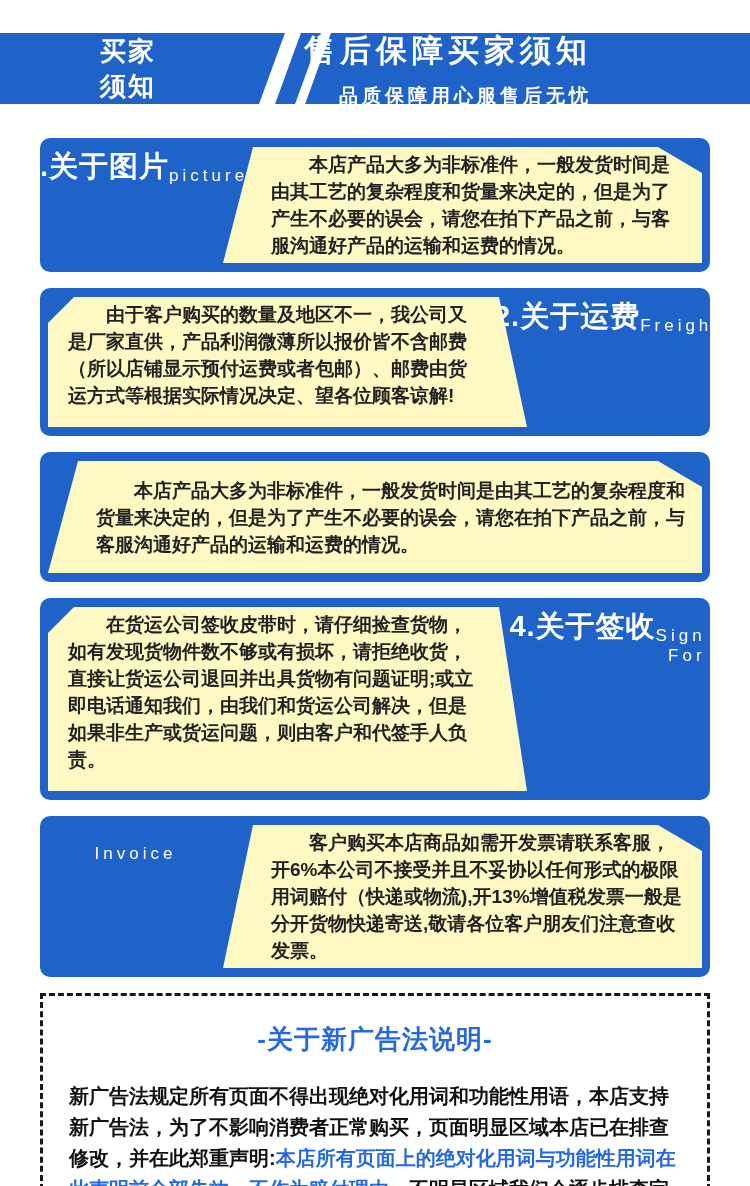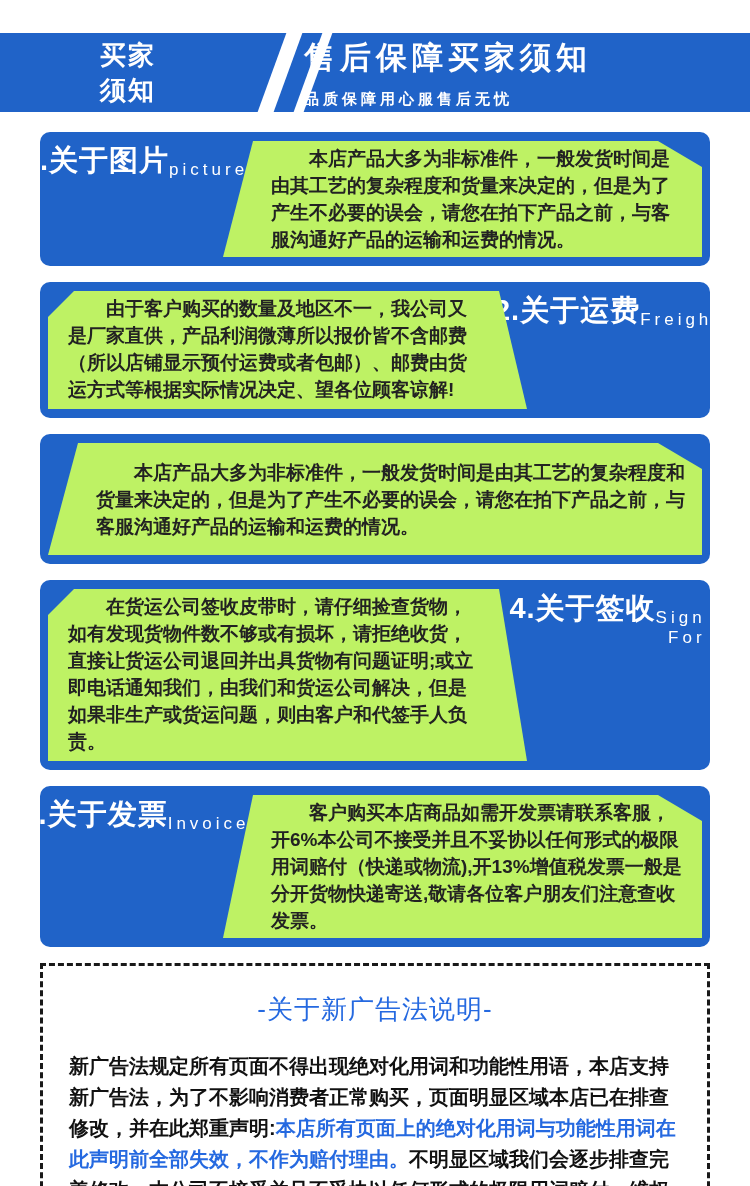--- a/index.html
+++ b/index.html
@@ -14,81 +14,81 @@
     background:#fff;
     font-family:"Liberation Sans","DejaVu Sans",sans-serif;
     color:var(--ink);
   }
   .page{width:750px;height:1186px;position:relative;overflow:hidden;background:#fff}
 
   
   .banner{
     position:relative;
     margin-top:33px;
-    height:79px;
+    height:71px;
     background:var(--blue);
-    margin-bottom:20px;
+    margin-bottom:34px;
   }
   .badge{
     position:absolute;left:100px;top:50%;transform:translateY(-50%);
     color:#fff;font-weight:bold;font-size:26px;line-height:35px;
     letter-spacing:2px;text-align:center;white-space:nowrap;
   }
   .stripes span{
     position:absolute;top:-4px;bottom:-4px;background:#fff;
     transform:skewX(-20deg);
   }
   .stripe1{left:272px;width:16px}
   .stripe2{left:308px;width:10px}
   .titles{
     position:absolute;left:448px;top:50%;transform:translate(-50%,-50%);
-    text-align:left;color:#fff;white-space:nowrap;
+    text-align:right;color:#fff;white-space:nowrap;
   }
   .main-title{font-size:31px;font-weight:bold;letter-spacing:5px}
-  .sub-title{margin-top:11px;font-size:15px;font-weight:bold;letter-spacing:4px}
+  .sub-title{margin-top:11px;font-size:19px;font-weight:bold;letter-spacing:4px}
 
   
   .card{
     margin:0 40px 16px;
     background:var(--blue);
     border-radius:10px;
     display:flex;align-items:stretch;
     padding:9px 8px;
     min-height:130px;
   }
   .label{
     width:175px;flex:none;
     display:flex;flex-direction:row;justify-content:center;
     color:#fff;
   }
   .label .cjk{font-size:29px;font-weight:bold;letter-spacing:1px;text-align:center;white-space:nowrap}
   .label .en{font-size:17px;font-weight:normal;letter-spacing:4px;text-align:center;margin-top:19px}
   .label-right .en{text-align:right;padding-right:14px}
   .panel{
-    flex:1;background:#bef264;
+    flex:1;background:#fef9c3;
     display:flex;align-items:center;justify-content:flex-end;
   }
   .panel-a{clip-path:polygon(30px 0, calc(100% - 44px) 0, 100% 26px, 100% 100%, 0 100%)}
   .panel-b{clip-path:polygon(0 26px, 26px 0, calc(100% - 28px) 0, 100% 100%, 0 100%)}
   .panel p{
     margin:0;font-size:19px;line-height:27px;font-weight:bold;color:#222;
     text-indent:2em;
   }
   .panel-a p{padding:4px 16px 4px 48px}
-  .panel-b p{padding:4px 46px 6px 20px}
+  .panel-b p{padding:4px 46px 18px 20px}
 
   
   .notice{
     margin:14px 40px 0;
     border:3px dashed #191919;
     padding:26px 24px 20px;
   }
   .n-title{
     text-align:center;color:var(--accent);
-    font-size:26px;font-weight:normal;letter-spacing:1px;
+    font-size:26px;font-weight:bold;letter-spacing:1px;
   }
   .n-body{
     margin:24px 2px 0;
     font-size:20px;line-height:31px;font-weight:600;color:#111;
   }
   .hl{color:var(--accent)}
 </style>
 </head>
 <body>
 
@@ -140,21 +140,20 @@
       <p>在货运公司签收皮带时，请仔细捡查货物，如有发现货物件数不够或有损坏，请拒绝收货，直接让货运公司退回并出具货物有问题证明;或立即电话通知我们，由我们和货运公司解决，但是如果非生产或货运问题，则由客户和代签手人负责。</p>
     </div>
     <div class="label label-right">
       <div class="cjk">4.关于签收</div>
       <div class="en">Sign For</div>
     </div>
   </section>
 
   <section class="card">
     <div class="label label-left">
-      <div class="cjk">5.关于发票</div>
       <div class="en">Invoice</div>
     </div>
     <div class="panel panel-a">
       <p>客户购买本店商品如需开发票请联系客服，开6%本公司不接受并且不妥协以任何形式的极限用词赔付（快递或物流),开13%增值税发票一般是分开货物快递寄送,敬请各位客户朋友们注意查收发票。</p>
     </div>
   </section>
 
   <section class="notice">
     <div class="n-title">-关于新广告法说明-</div>
     <p class="n-body"><span>新广告法规定所有页面不得出现绝对化用词和功能性用语，本店支持新广告法，为了不影响消费者正常购买，页面明显区域本店已在排查修改，并在此郑重声明:</span><span class="hl">本店所有页面上的绝对化用词与功能性用词在此声明前全部失效，不作为赔付理由。</span><span>不明显区域我们会逐步排查完善修改，本公司不接受并且不妥协以任何形式的极限用词赔付。维权是双向的，希望各位消费者理解，也请职业打假人高抬贵手!</span></p>

